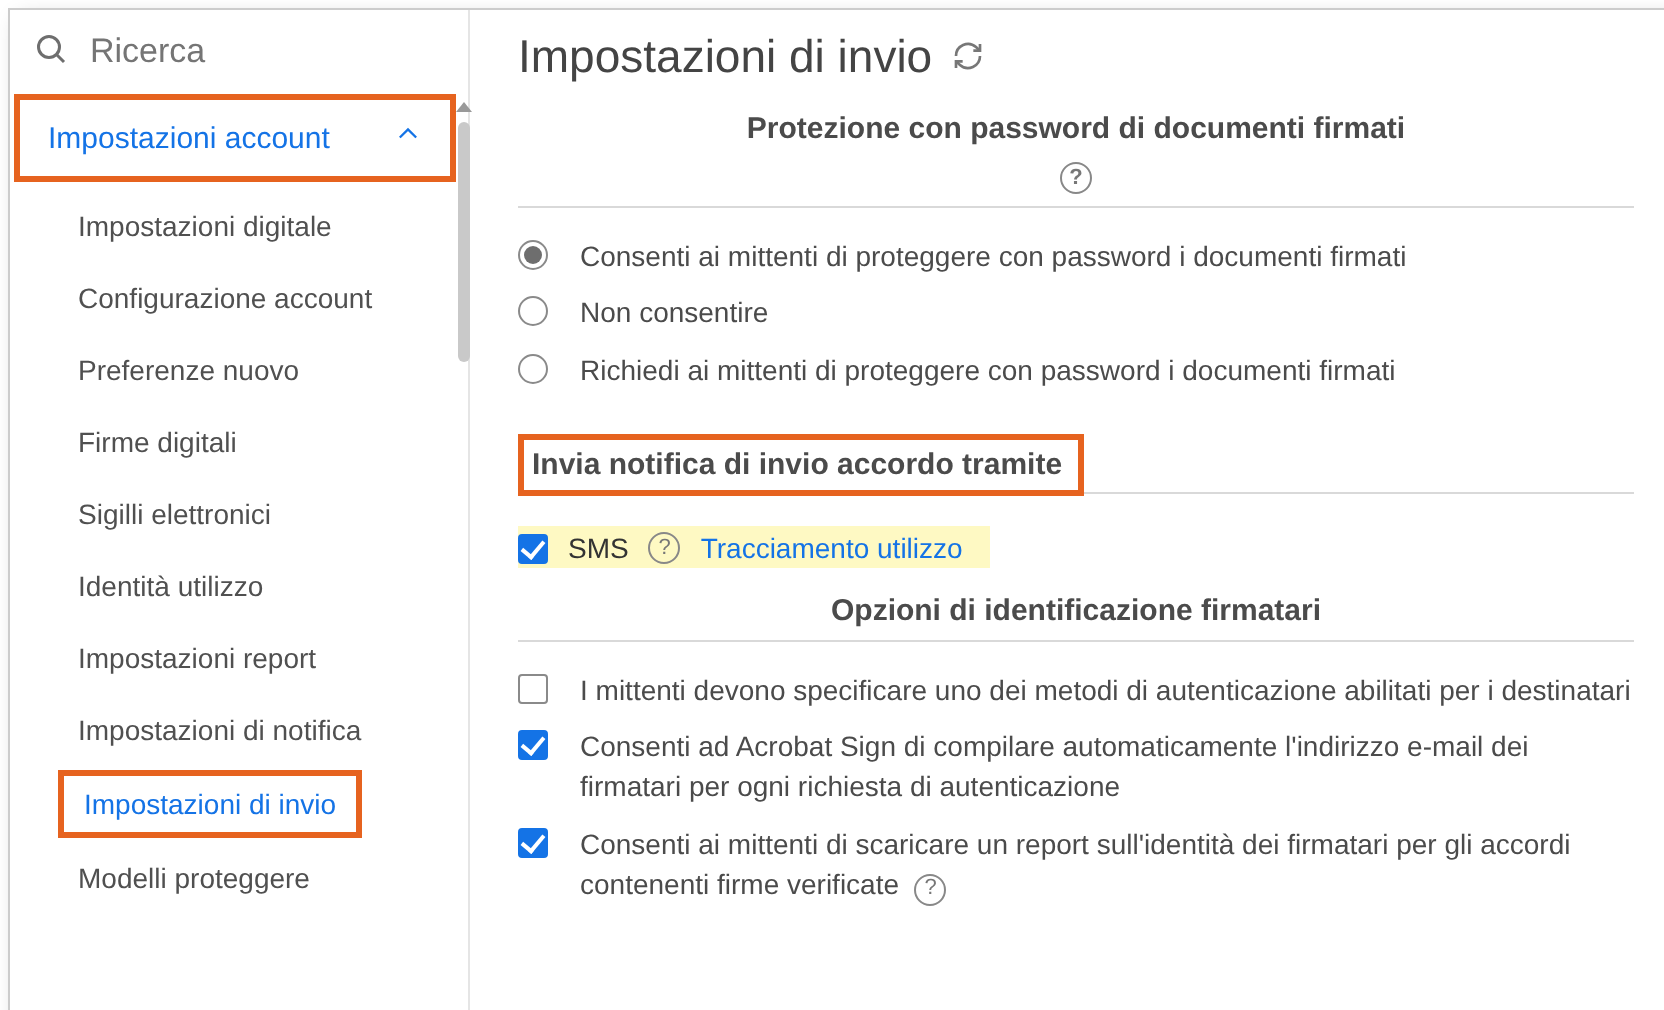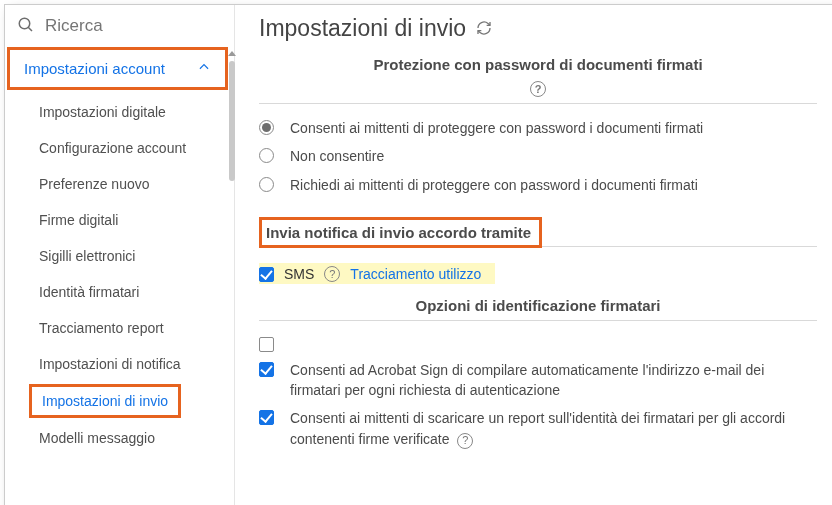--- a/index.html
+++ b/index.html
@@ -219,25 +219,25 @@
             </svg>
         </span>
       </div>
 
       <ul class="subnav">
         <li>Impostazioni digitale</li>
         <li>Configurazione account</li>
         <li>Preferenze nuovo</li>
         <li>Firme digitali</li>
         <li>Sigilli elettronici</li>
-        <li>Identità firmatari</li>
-        <li>Tracciamento report</li>
+        <li>Identità utilizzo</li>
+        <li>Impostazioni report</li>
         <li>Impostazioni di notifica</li>
         <li class="active hi-orange hi-orange-item">Impostazioni di invio</li>
-        <li>Modelli messaggio</li>
+        <li>Modelli proteggere</li>
       </ul>
     </aside>
 
     <div class="fake-scroll-arrow-up"></div>
     <div class="fake-scroll"></div>
 
     <main class="main">
       <h1 class="page-title">
         <span>Impostazioni di invio</span>
         <span>
@@ -284,20 +284,21 @@
           <span class="link">Tracciamento utilizzo</span>
         </div>
       </div>
 
       <div class="section-title">
         <span>Opzioni di identificazione firmatari</span>
       </div>
       <div class="options">
         <div class="opt-row">
           <span class="chk"></span>
+          <span class="lbl">I mittenti devono specificare uno dei metodi di autenticazione abilitati per i destinatari</span>
         </div>
         <div class="opt-row">
           <span class="chk checked"></span>
           <span class="lbl">Consenti ad Acrobat Sign di compilare automaticamente l'indirizzo e-mail dei firmatari per ogni richiesta di autenticazione</span>
         </div>
         <div class="opt-row">
           <span class="chk checked"></span>
           <span class="lbl">
             <span>Consenti ai mittenti di scaricare un report sull'identità dei firmatari per gli accordi contenenti firme verificate</span>
             &nbsp;<span class="help-icon">?</span>

